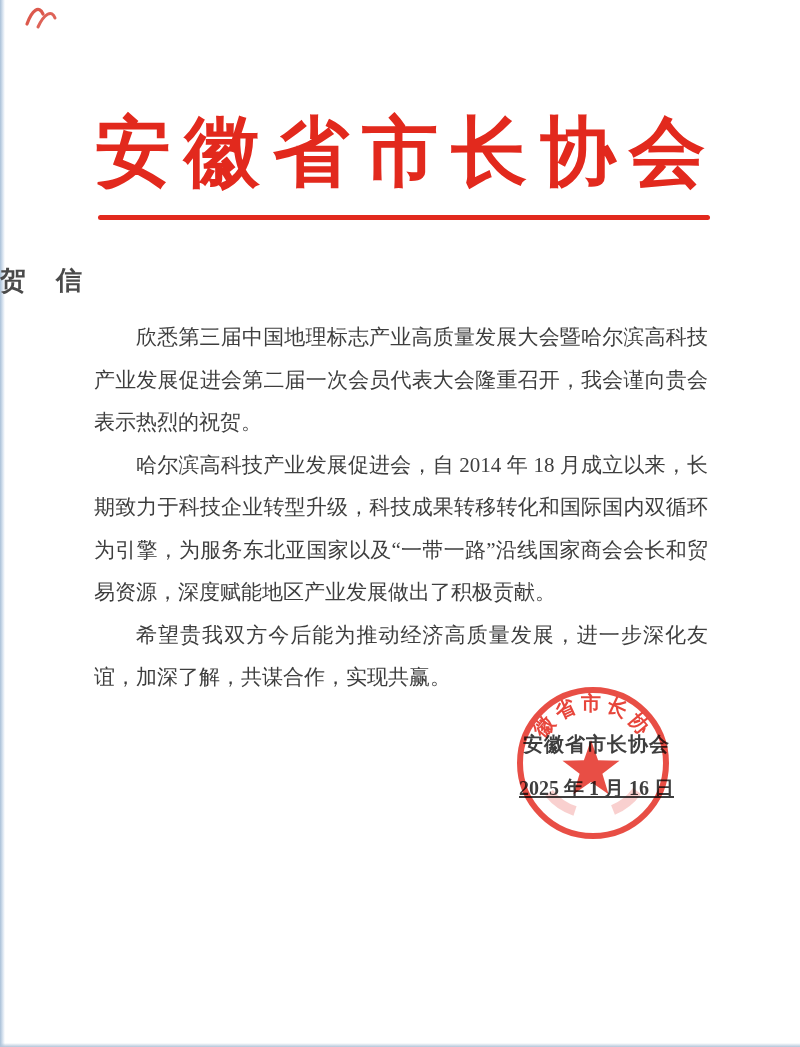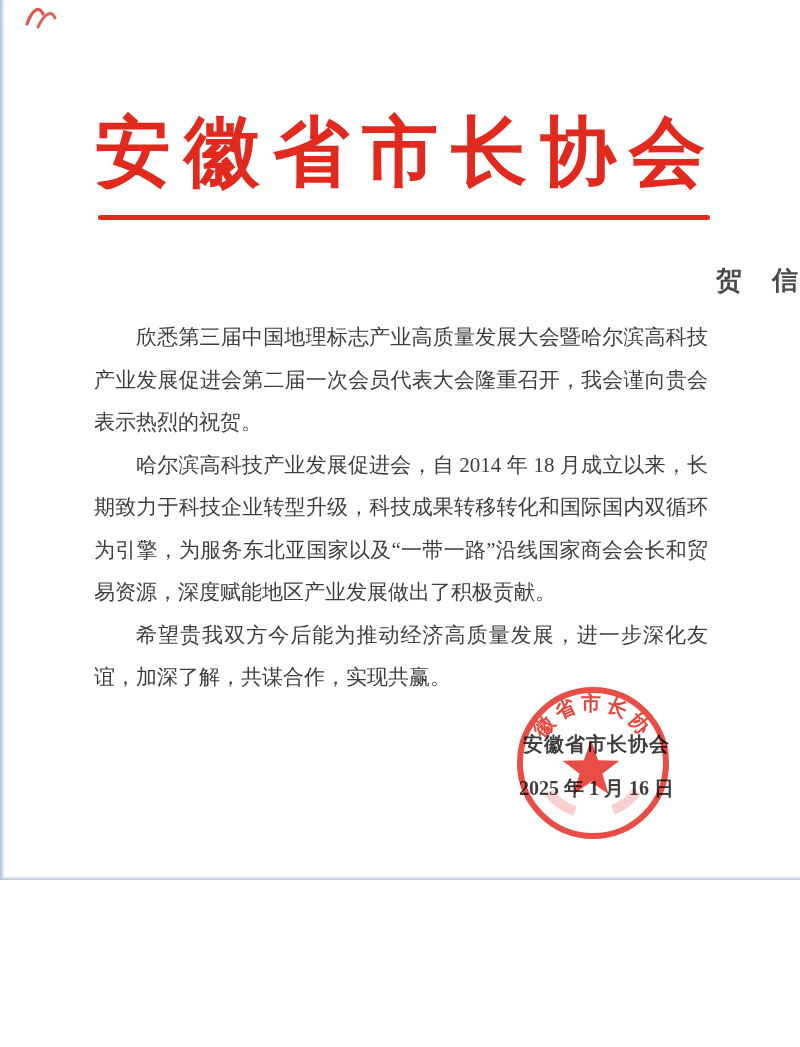--- a/index.html
+++ b/index.html
@@ -2,21 +2,21 @@
 <html><head>
 <meta charset="utf-8">
 <style>
   * { margin: 0; padding: 0; box-sizing: border-box; }
   html, body { background: #ffffff; }
   body { font-family: "Liberation Serif", "DejaVu Serif", serif; }
 
   .page {
     position: relative;
     width: 800px;
-    height: 880px;
+    height: 1047px;
     background: #ffffff;
     overflow: hidden;
   }
   
   .edge-left {
     position: absolute; left: 0; top: 0; bottom: 0; width: 5px;
     background: linear-gradient(to right, #a9c0d8, #dde7f2 60%, rgba(255,255,255,0));
   }
   .edge-bottom {
     position: absolute; left: 0; right: 0; bottom: 0; height: 4px;
@@ -42,21 +42,21 @@
   .red-rule {
     position: absolute;
     top: 215px; left: 98px; width: 612px; height: 5px;
     background: #e2291d;
     border-radius: 3px;
   }
 
   .letter-title {
     position: absolute;
     top: 263px; left: 0; width: 100%;
-    text-align: right;
+    text-align: left;
     color: #4a4a4a;
     font-size: 26px;
     font-weight: 600;
     letter-spacing: 2px;
   }
 
   .letter-body {
     position: absolute;
     top: 316px; left: 94px; width: 614px;
     color: #3e3e3e;
@@ -80,20 +80,21 @@
   .closing .sig {
     font-size: 20px;
     letter-spacing: 1px;
     font-weight: 600;
   }
   .closing .date {
     margin-top: 17px;
     font-size: 20px;
     font-weight: 600;
     white-space: nowrap;
+    text-decoration: underline;
   }
 
   .seal {
     position: absolute;
     left: 513px; top: 683px;
     width: 160px; height: 160px;
     mix-blend-mode: multiply;
     opacity: 0.92;
   }
   .seal text {

